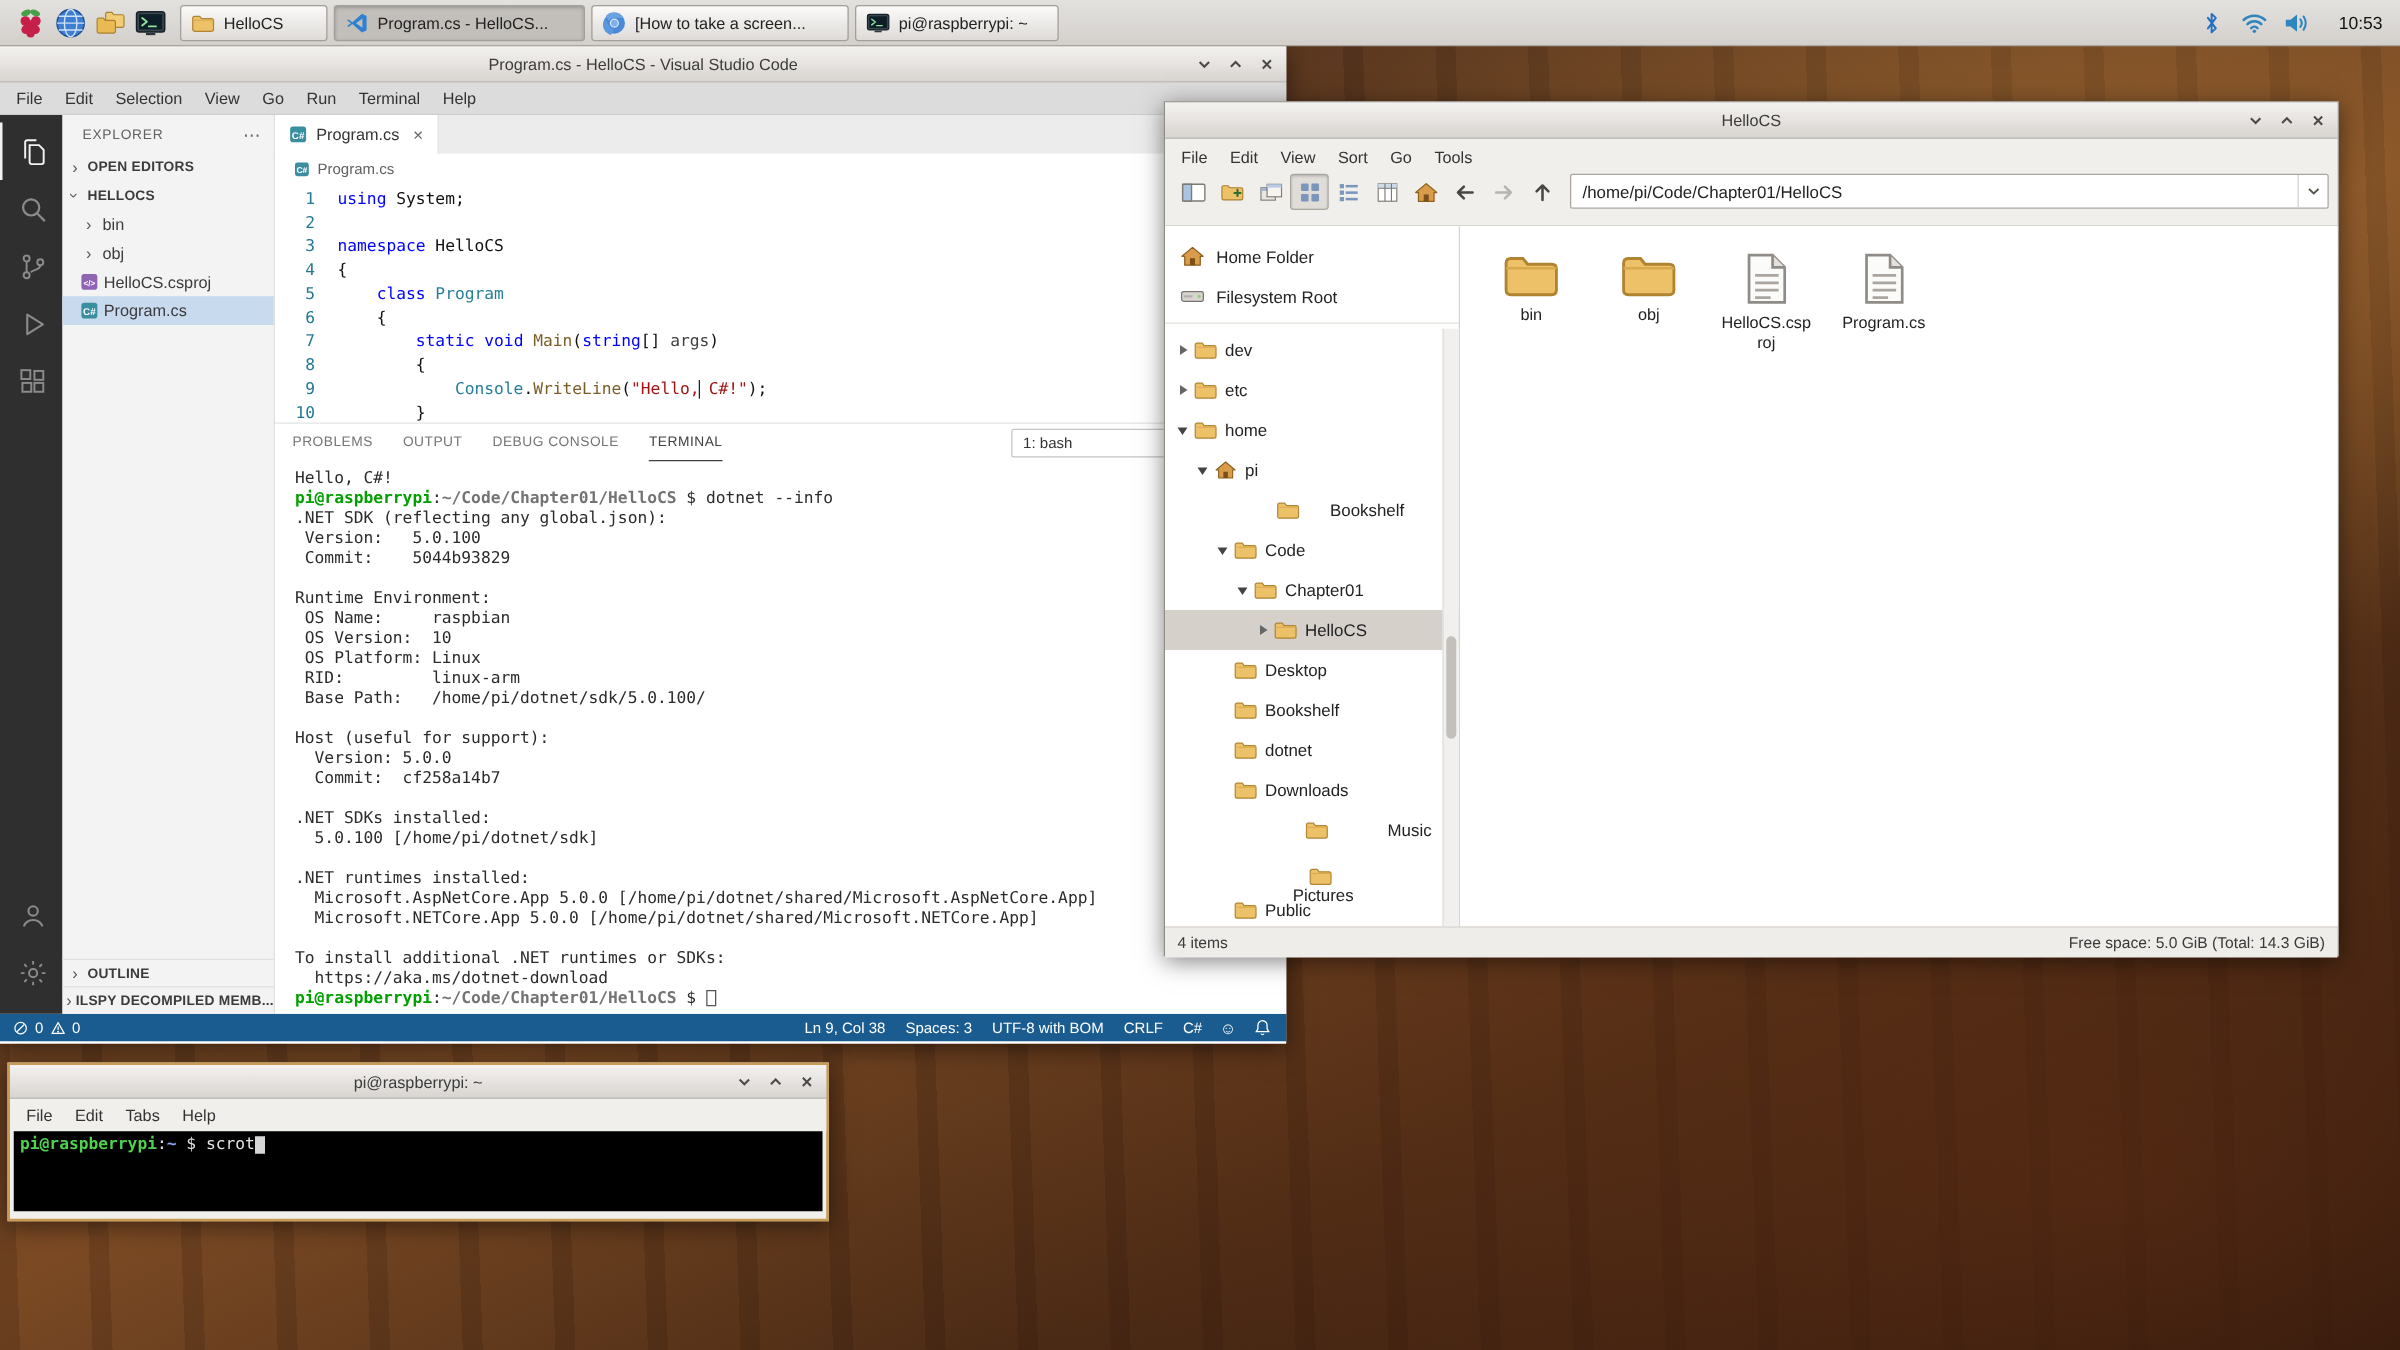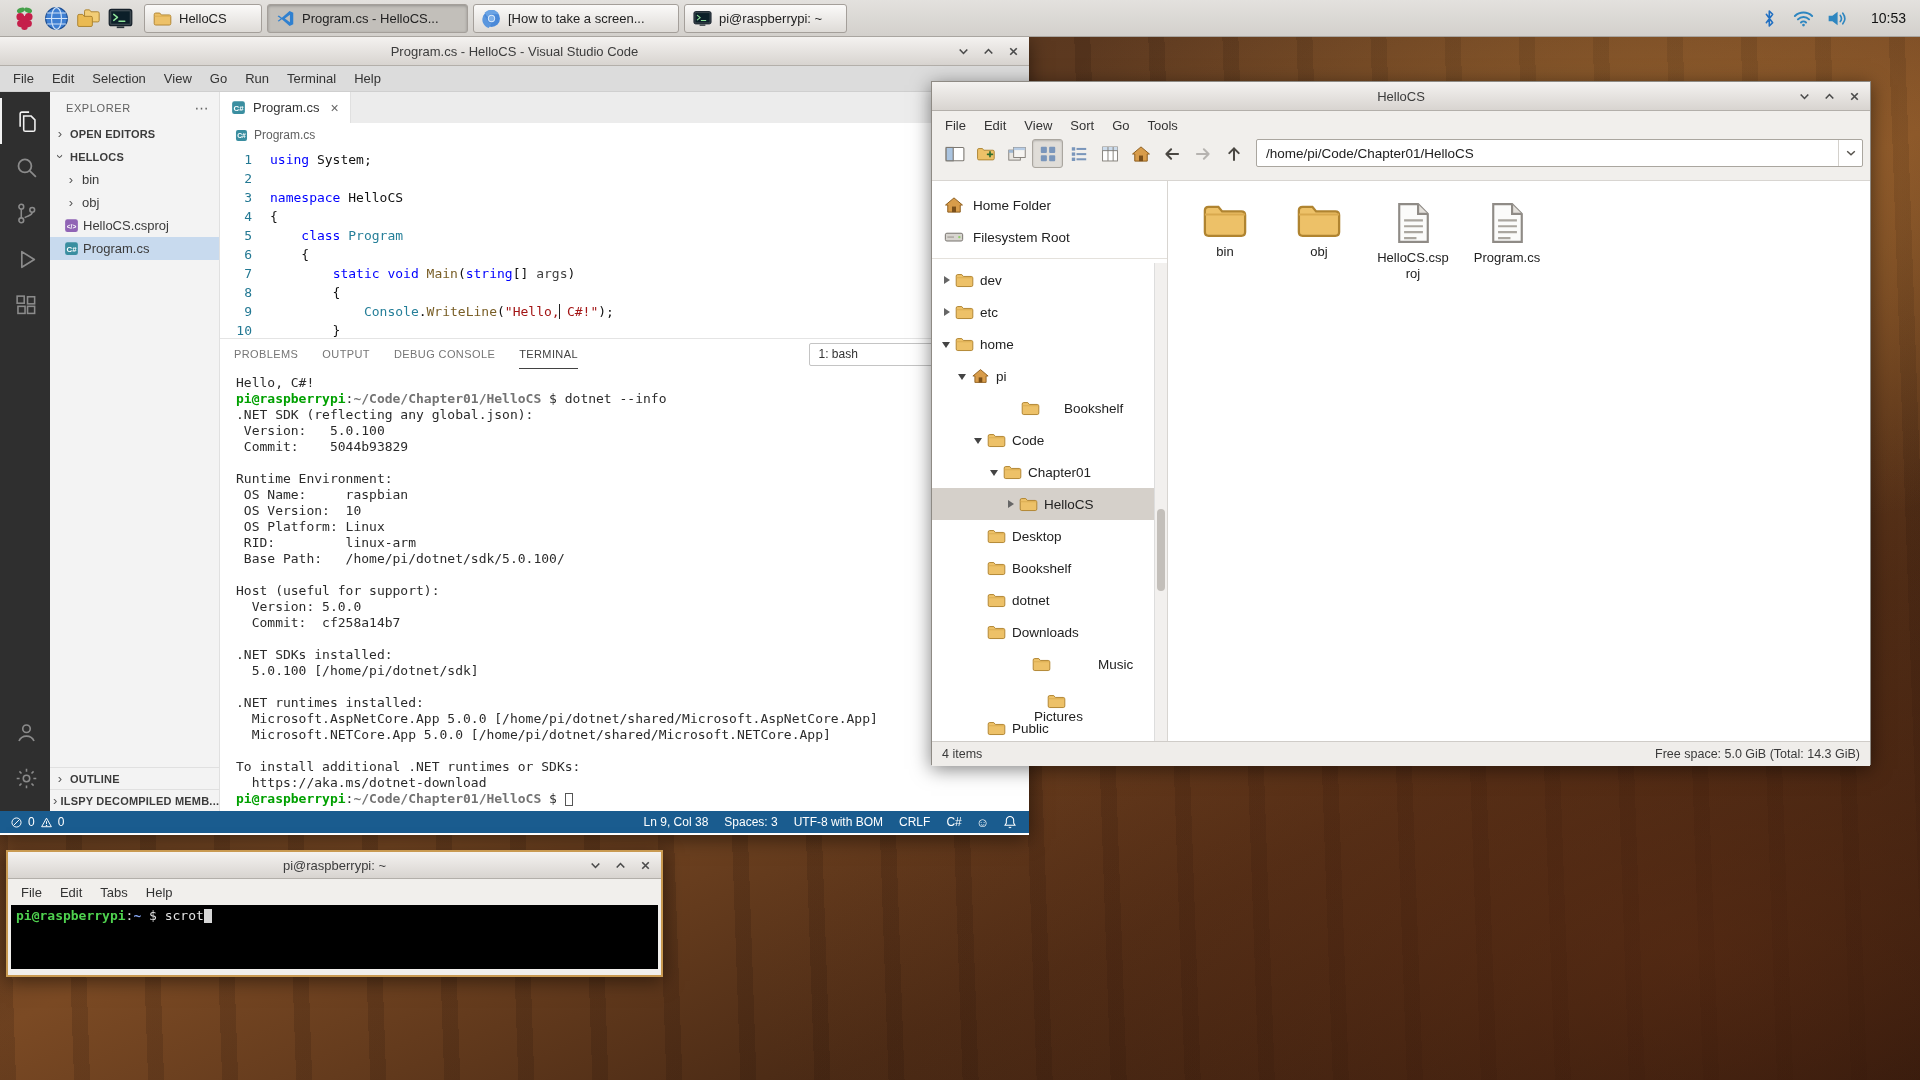--- a/index.html
+++ b/index.html
@@ -699,21 +699,21 @@
             <div class="fm-row" style="padding-left: 40px;">
               <span class="exp none"></span>
               <span class="icn treeicn">
                 <svg viewBox="0 0 16 13">
                   <path d="M1 3.2q0-1.3 1.3-1.3h3.4l1.3 1.6h6.7q1.3 0 1.3 1.3v5.9q0 1.3-1.3 1.3H2.3Q1 12 1 10.7z" fill="#edc168" stroke="#b08430" stroke-width=".8"></path>
                   <path d="M1 4.6h14" stroke="#d9a94e" stroke-width=".7"></path>
                 </svg>
               </span>
               <span class="lbl">Downloads</span>
             </div>
-            <div class="fm-row" style="padding-left: 44px; gap: 41px;">
+            <div class="fm-row" style="padding-left: 56px; gap: 41px;">
               <span class="exp none"></span>
               <span class="icn treeicn">
                 <svg viewBox="0 0 16 13">
                   <path d="M1 3.2q0-1.3 1.3-1.3h3.4l1.3 1.6h6.7q1.3 0 1.3 1.3v5.9q0 1.3-1.3 1.3H2.3Q1 12 1 10.7z" fill="#edc168" stroke="#b08430" stroke-width=".8"></path>
                   <path d="M1 4.6h14" stroke="#d9a94e" stroke-width=".7"></path>
                 </svg>
               </span>
               <span class="lbl">Music</span>
             </div>
             <div class="fm-row" style="padding-left: 28px; flex-direction: column;">

